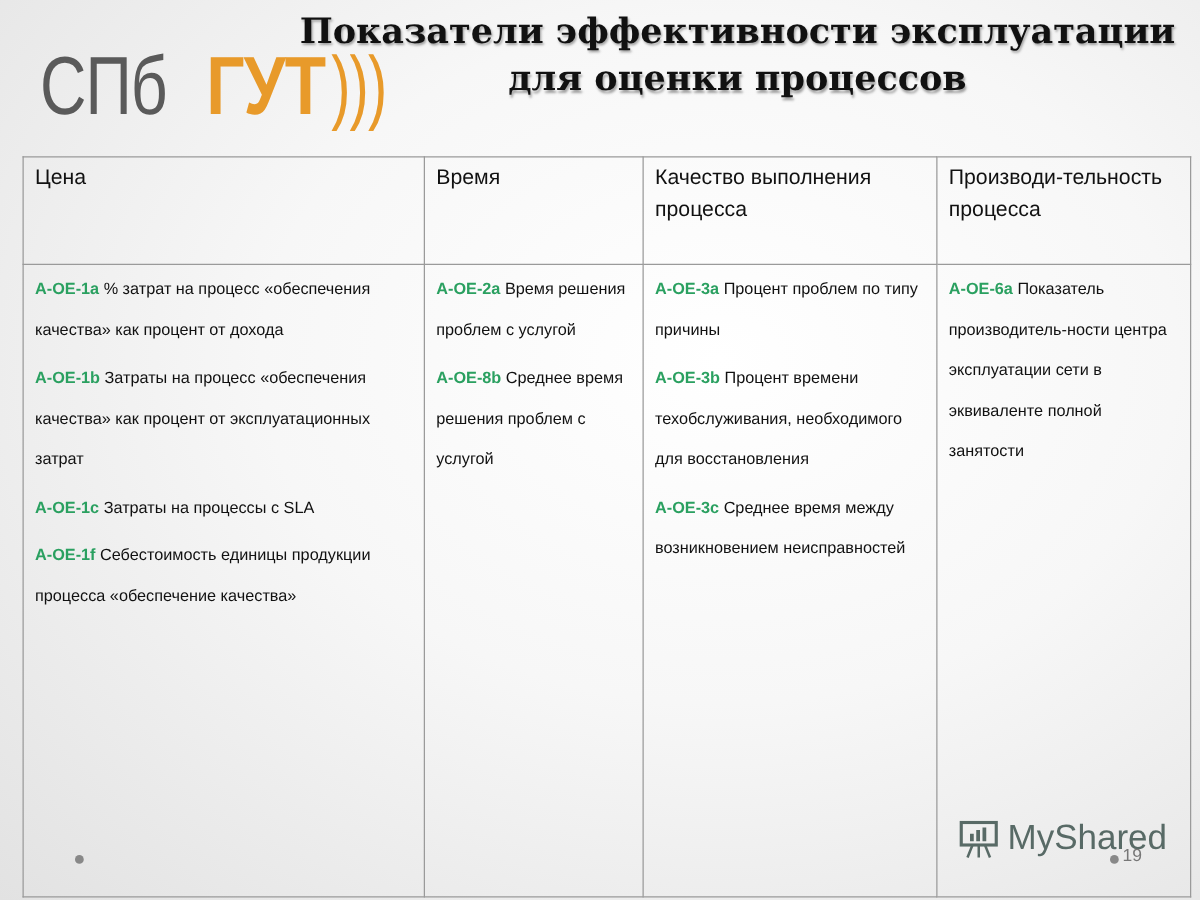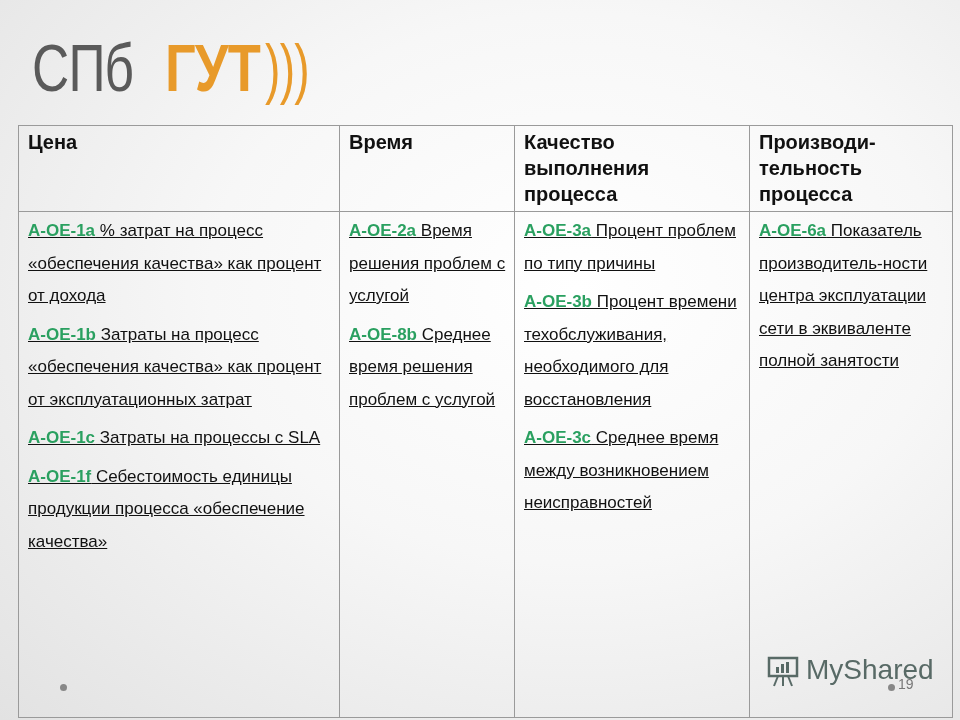--- a/index.html
+++ b/index.html
@@ -24,40 +24,42 @@
   }
   .title div { white-space: nowrap; }
   table {
     position: absolute; left: 18px; top: 125px; width: 934px;
     border-collapse: collapse; table-layout: fixed;
   }
   td, th {
     border: 1.5px solid #9a9a9a; vertical-align: top; text-align: left;
     padding: 3px 8px 0 9px; color: #111;
   }
-  th { height: 82px; font-weight: bold; font-size: 20px; line-height: 26px; }
-  td { height: 502px; font-size: 17px; line-height: 32.5px; text-decoration: underline; }
+  th { height: 82px; font-weight: normal; font-size: 17px; line-height: 26px; }
+  td { height: 502px; font-size: 13px; line-height: 32.5px; }
   .entry { margin-bottom: 6px; }
   .code { color: #2aa060; font-weight: bold; }
   .watermark {
     position: absolute; left: 766px; top: 654px; height: 40px;
     color: #586a66; font-size: 28px; display: flex; align-items: flex-start; gap: 6px;
   }
   .pagenum { position: absolute; left: 898px; top: 676px; font-size: 14px; color: #777; }
   .dot { position: absolute; width: 7px; height: 7px; border-radius: 50%; background: #888; }
 </style>
 </head>
 <body>
 
 <div class="logo">
   <span class="spb">СПб</span>
   <span class="gut">ГУТ</span><span class="waves">)))</span>
 </div>
 
 <div class="title">
+  <div>Показатели эффективности эксплуатации</div>
+  <div>для оценки процессов</div>
 </div>
 
 <table>
   <colgroup>
     <col style="width:321px">
       <col style="width:175px">
       <col style="width:235px">
       <col style="width:203px">
   </colgroup>
   <thead>

